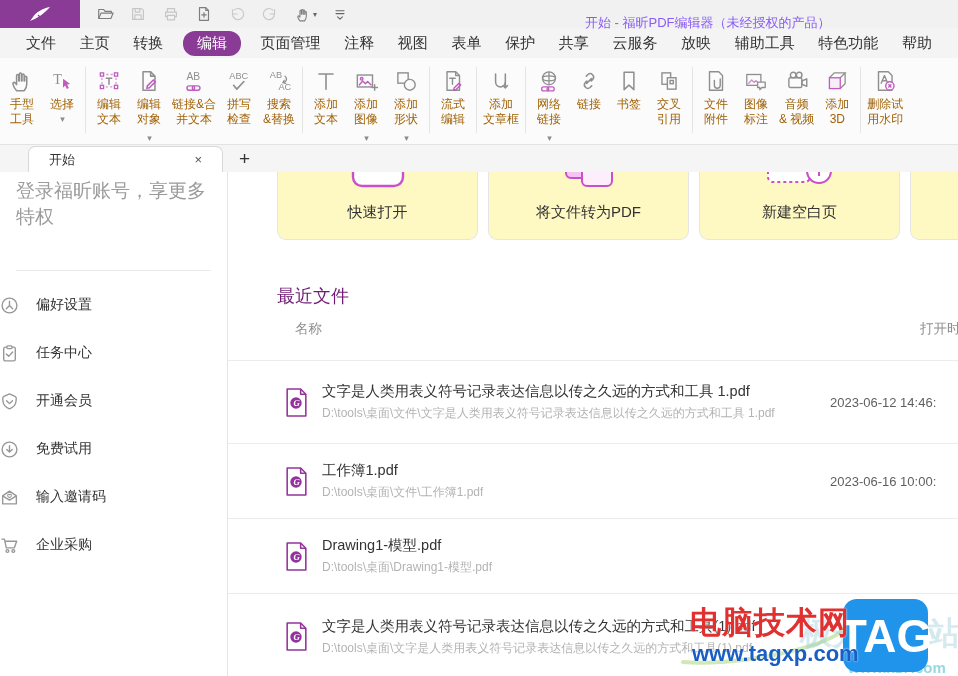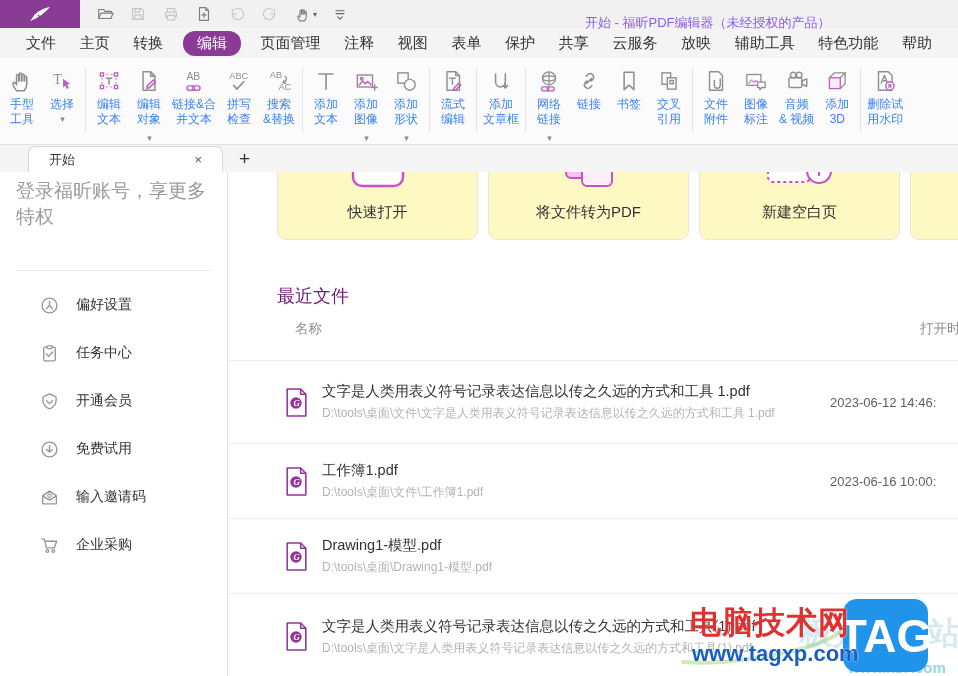--- a/index.html
+++ b/index.html
@@ -18,36 +18,36 @@
   
   .menubar { height: 30px; background: #f4f4f5; display: flex; align-items: center; justify-content: space-between; padding: 0 22px; }
   .menu-item { font-size: 15px; color: #333; padding: 2px 4px; white-space: nowrap; cursor: default; }
   .menu-item.active { background: #8a3b96; color: #fff; border-radius: 12px; padding: 3px 14px; }
   
   .ribbon { height: 87px; background: #fbfbfb; border-bottom: 1px solid #e3e3e3; display: flex; align-items: flex-start; padding: 7px 2px 0 2px; }
   .rgroup { display: flex; }
   .rsep { width: 1px; background: #e4e4e4; height: 66px; margin: 2px 3px 0 3px; flex: none; }
   .ritem { min-width: 40px; padding: 0 3px; text-align: center; flex: none; }
   .ricon { height: 32px; display: flex; align-items: center; justify-content: center; }
-  .rlabel { font-size: 12px; line-height: 15px; color: #3b82f6; white-space: pre-line; }
+  .rlabel { font-size: 12px; line-height: 15px; color: #a16207; white-space: pre-line; }
   .caret::after { content: "▾"; font-size: 9px; color: #8b8b8b; margin-left: 1px; }
   .caret-below { display: block; line-height: 9px; }
   
   .tabstrip { height: 27px; background: #f5f5f6; display: flex; align-items: flex-end; }
   .tab { margin-left: 28px; width: 195px; height: 26px; background: #fff; border: 1px solid #d8d8d8; border-bottom: none; border-radius: 7px 7px 0 0; display: flex; align-items: center; padding: 0 20px; font-size: 13px; }
   .tab-title { flex: 1; }
   .tab-close { color: #555; font-size: 13px; cursor: pointer; }
   .newtab { margin-left: 16px; margin-bottom: 2px; font-size: 19px; color: #333; cursor: pointer; }
   
   .main { display: flex; height: 504px; }
   .sidebar { width: 228px; border-right: 1px solid #e4e4e4; flex: none; }
   .login-text { padding: 6px 16px 0 16px; color: #9b9b9b; font-size: 19px; }
   .sdivider { height: 1px; background: #e9e9e9; margin: 40px 16px 0 16px; }
   .snav { margin-top: 10px; }
-  .sitem { display: flex; align-items: center; gap: 17px; padding-left: 40px; height: 48px; font-size: 14px; color: #333; cursor: pointer; }
+  .sitem { display: flex; align-items: center; gap: 17px; height: 48px; font-size: 14px; color: #333; cursor: pointer; }
   .content { flex: 1; position: relative; overflow: hidden; background: #fff; }
   
   .cards { position: absolute; top: 0; left: 49px; display: flex; gap: 10px; }
   .card { width: 201px; height: 68px; border: 1px solid #e5e5e5; border-top: none; border-radius: 0 0 9px 9px; position: relative; overflow: hidden; background: #fef9c3; cursor: pointer; }
   .card-icon { position: absolute; left: 50%; transform: translateX(-50%); }
   .card-label { position: absolute; top: 31px; width: 100%; text-align: center; font-size: 15px; color: #333; }
   
   .recent-title { position: absolute; left: 49px; top: 112px; font-size: 18px; color: #701a75; font-weight: 500; }
   .col-name { position: absolute; left: 67px; top: 148px; font-size: 13.5px; color: #8f8f8f; font-family: Liberation Serif, serif; }
   .col-opened { position: absolute; left: 692px; top: 148px; font-size: 13.5px; color: #8f8f8f; white-space: nowrap; }

